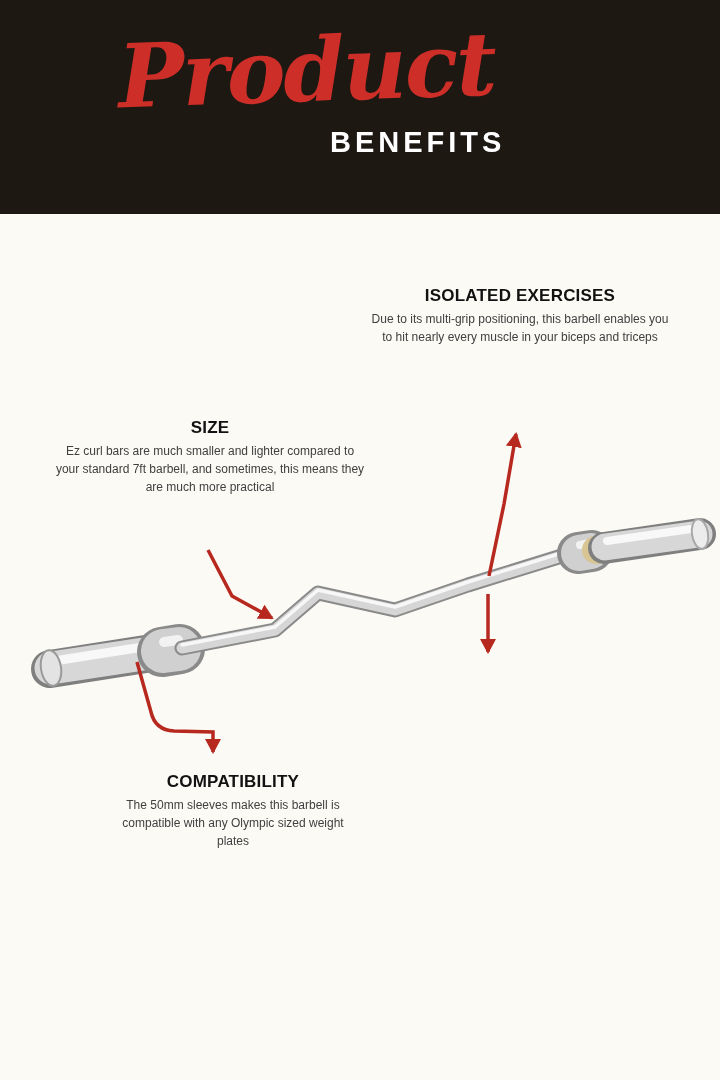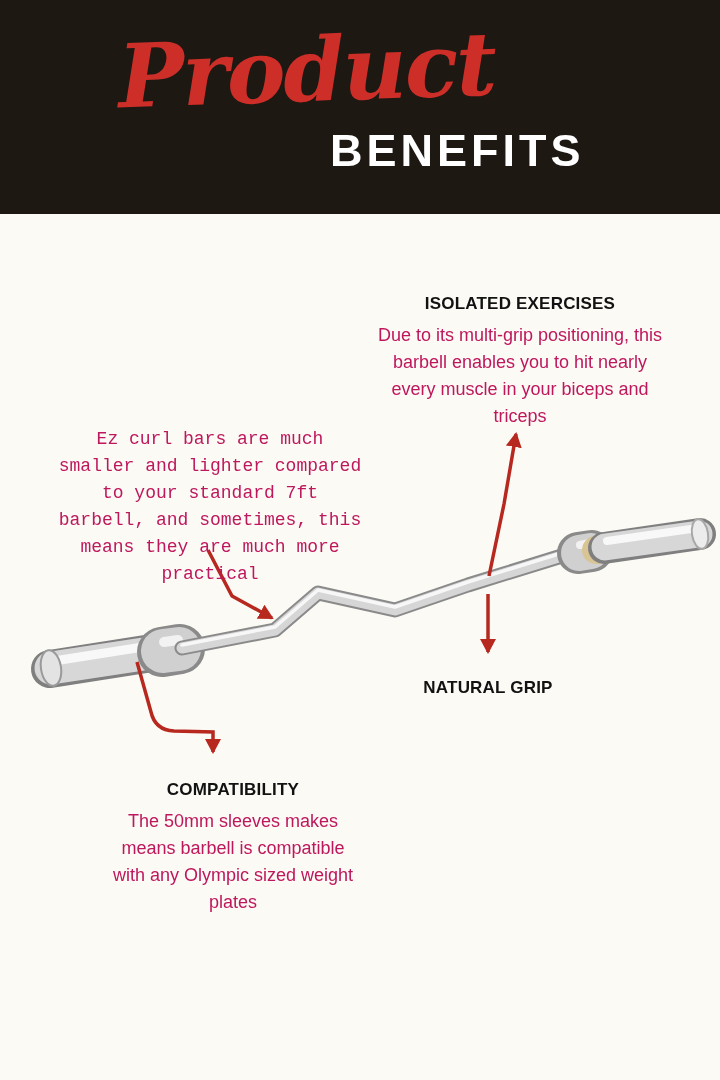--- a/index.html
+++ b/index.html
@@ -24,43 +24,43 @@
     font-size:88px;line-height:1;
     color:#ce2e28;
     transform:rotate(-2deg);
     letter-spacing:-2px;
     white-space:nowrap;
   }
   .hero .block{
     position:absolute;left:330px;top:128px;
     font-family:"Liberation Sans", sans-serif;
     font-weight:700;
-    font-size:45px;line-height:1;
+    font-size:29px;line-height:1;
     letter-spacing:4px;
     color:#ffffff;
     white-space:nowrap;
   }
   
   .art{position:absolute;top:0;left:0;width:720px;height:1080px;}
   
   .callout{position:absolute;text-align:center;}
   .callout h3{
-    margin:8px 0 4px 0;
+    margin:0 0 4px 0;
     font-size:17px;font-weight:700;letter-spacing:.2px;
     color:#121212;
   }
   .callout p{
-    margin:8px auto;
-    font-size:18px;line-height:1.5;
-    color:#be185d;
+    margin:0 auto;
+    font-size:12px;line-height:1.5;
+    color:#404040;
   }
   .co-isolated{left:360px;top:286px;width:320px;}
   .co-isolated p{width:302px;}
   .co-size{left:50px;top:418px;width:320px;}
-  .co-size p{width:312px;font-family:Liberation Mono, monospace;}
+  .co-size p{width:312px;}
   .co-natural{left:360px;top:670px;width:256px;}
   .co-natural p{width:240px;}
   .co-compat{left:103px;top:772px;width:260px;}
   .co-compat p{width:252px;}
 </style>
 </head>
 <body>
 
 <div class="page">
 
@@ -120,25 +120,25 @@
 
     <path d="M137 662 L151 712 Q 155 730 174 731 L213 732 L213 752" fill="none" stroke="#b7281f" stroke-width="3.5" marker-end="url(#arrowhead)"></path>
   </svg>
 
   <div class="callout co-isolated">
     <h3>ISOLATED EXERCISES</h3>
     <p>Due to its multi-grip positioning, this barbell enables you to hit nearly every muscle in your biceps and triceps</p>
   </div>
 
   <div class="callout co-size">
+    <h3>SIZE</h3>
     <p>Ez curl bars are much smaller and lighter compared to your standard 7ft barbell, and sometimes, this means they are much more practical</p>
   </div>
 
   <div class="callout co-natural">
-    <h3>NATURAL GRIP</h3>
   </div>
 
   <div class="callout co-compat">
     <h3>COMPATIBILITY</h3>
-    <p>The 50mm sleeves makes means barbell is compatible with any Olympic sized weight plates</p>
+    <p>The 50mm sleeves makes this barbell is compatible with any Olympic sized weight plates</p>
   </div>
 
 </div>
 
 </body></html>

